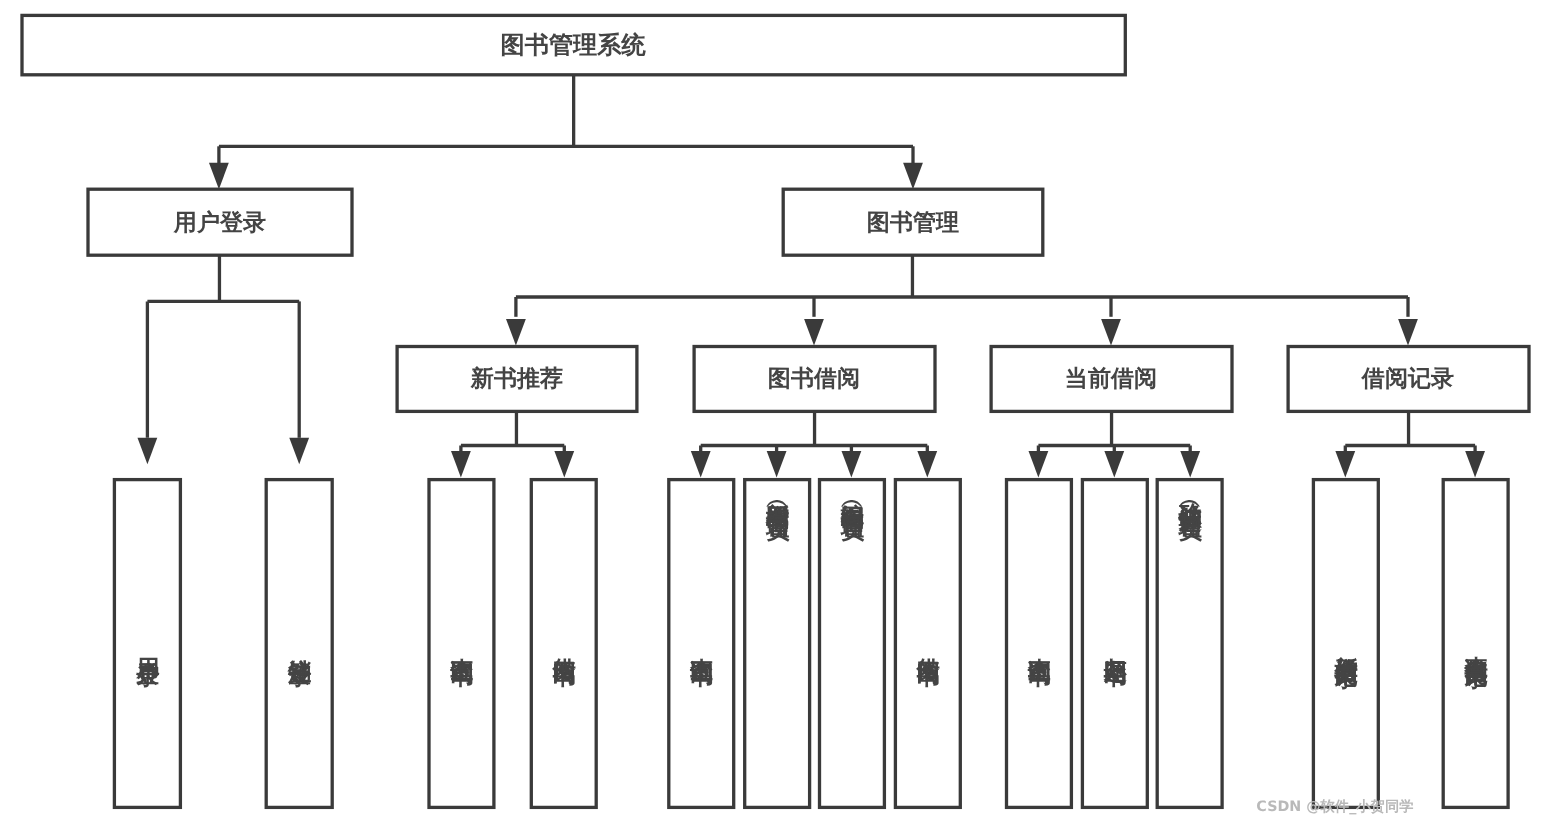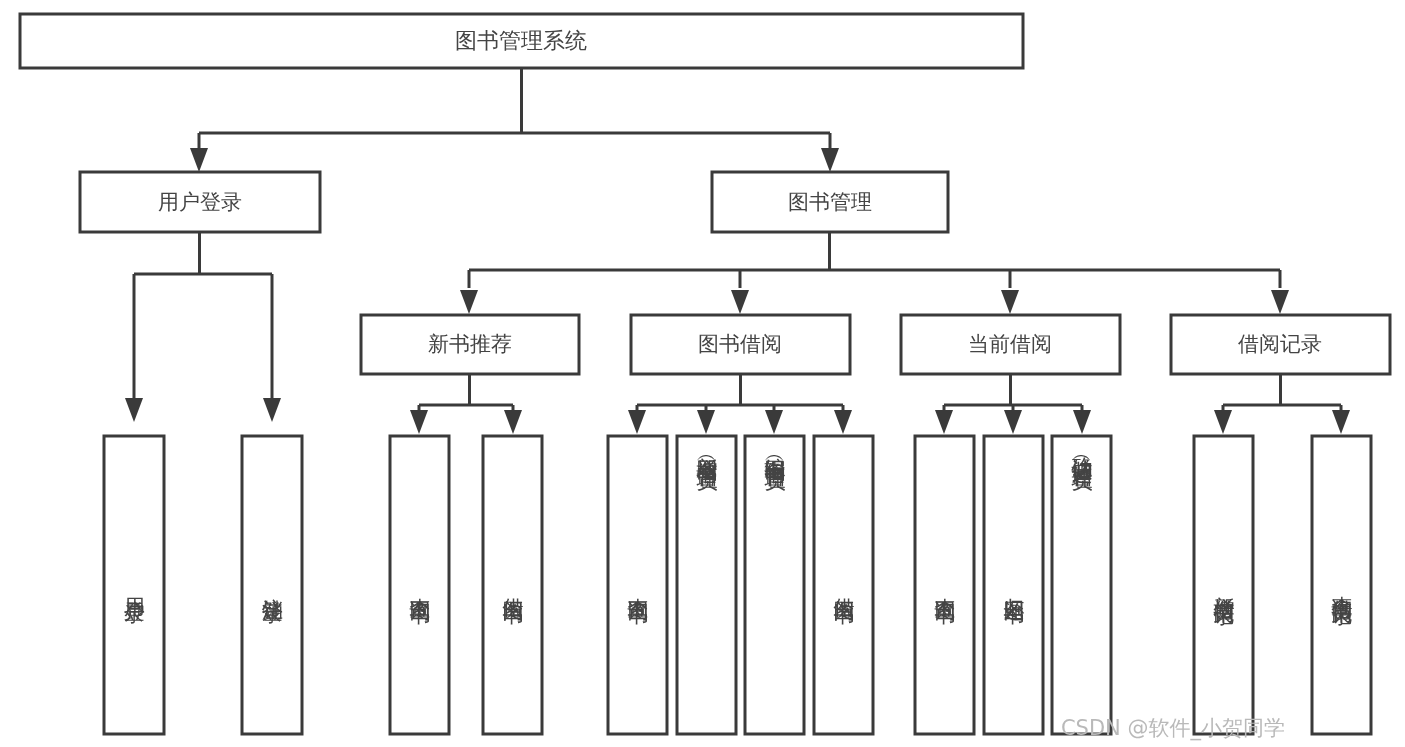--- a/index.html
+++ b/index.html
@@ -11,20 +11,21 @@
     width: 1405px;
     height: 747px;
     font-family: "DejaVu Sans", "Liberation Sans", sans-serif;
     overflow: hidden;
     position: relative;
   }
   #diagram-root {
     position: relative;
     width: 1297px;
     height: 747px;
+    font-weight: bold;
   }
   svg.flow {
     position: absolute;
     top: 0;
     left: 0;
     width: 1405px;
     height: 747px;
     display: block;
   }
   .box-rect {
@@ -50,21 +51,21 @@
     dominant-baseline: middle;
   }
   .lbl-top {
     font-size: 22px;
   }
   .watermark {
     position: absolute;
     right: 12px;
     bottom: 5px;
     font-family: "DejaVu Sans", "Liberation Sans", sans-serif;
-    font-size: 21px;
+    font-size: 13px;
     color: #b9b9b9;
     white-space: nowrap;
     pointer-events: none;
   }
 </style>
 </head>
 <body>
 
 <div id="diagram-root">
 

